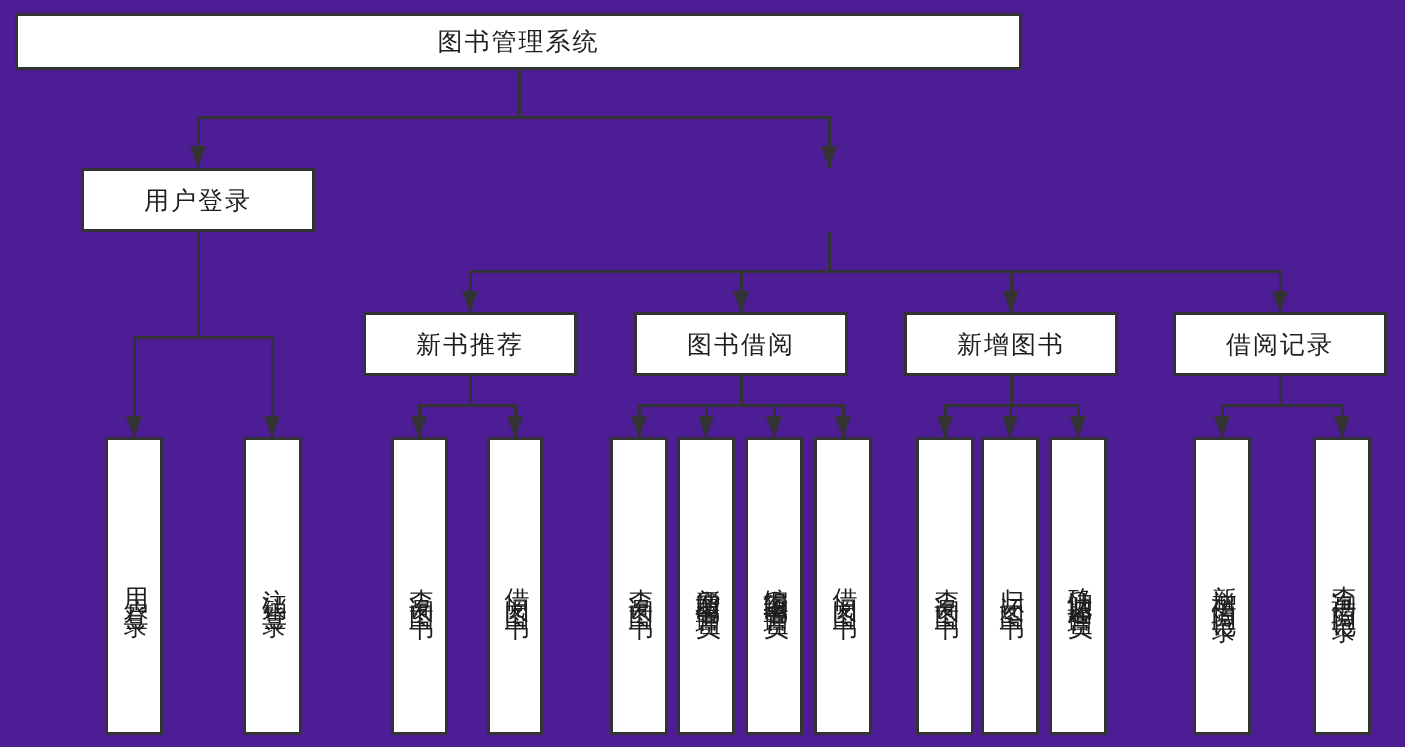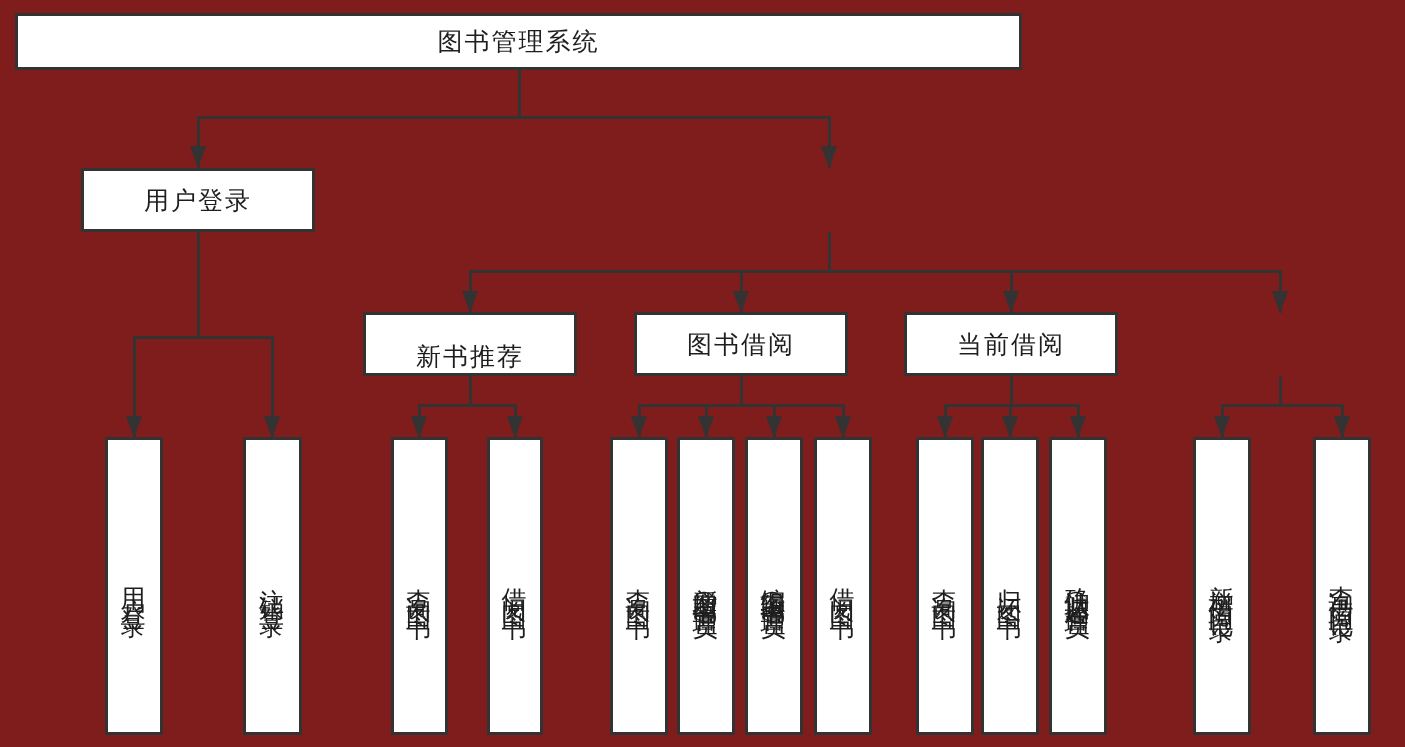--- a/index.html
+++ b/index.html
@@ -1,21 +1,21 @@
 <!DOCTYPE html>
 <html><head>
 <meta charset="utf-8">
 <style>
   html, body { margin: 0; padding: 0; background: #ffffff; }
   #canvas {
     position: relative;
     width: 1405px;
     height: 747px;
-    background: #7f1d1d;
-    font-family: Liberation Sans, sans-serif;
+    background: #4c1d95;
+    font-family: Liberation Mono, monospace;
     overflow: hidden;
   }
   .box {
     position: absolute;
     box-sizing: border-box;
     border: 3px solid #333333;
     background: #ffffff;
     display: flex;
     align-items: center;
     justify-content: center;
@@ -59,28 +59,31 @@
 <div id="canvas">
 
   <div class="box hnode" style="left:15px; top:13px; width:1007px; height:57px;">
     <span>图书管理系统</span>
   </div>
 
   <div class="box hnode" style="left:81px; top:168px; width:234px; height:64px;">
     <span>用户登录</span>
   </div>
 
-  <div class="box hnode" style="left:363px; top:312px; width:214px; height:64px;align-items:flex-end;">
+  <div class="box hnode" style="left:363px; top:312px; width:214px; height:64px;">
     <span>新书推荐</span>
   </div>
   <div class="box hnode" style="left:634px; top:312px; width:214px; height:64px;">
     <span>图书借阅</span>
   </div>
   <div class="box hnode" style="left:904px; top:312px; width:214px; height:64px;">
-    <span>当前借阅</span>
+    <span>新增图书</span>
+  </div>
+  <div class="box hnode" style="left:1173px; top:312px; width:214px; height:64px;">
+    <span>借阅记录</span>
   </div>
 
   <div class="box vnode s4" style="left:105px; top:437px; width:58px; height:298px;">
     <span>用户登录</span>
   </div>
   <div class="box vnode s4" style="left:243px; top:437px; width:59px; height:298px;">
     <span>注销登录</span>
   </div>
 
   <div class="box vnode s4" style="left:391px; top:437px; width:57px; height:298px;">

